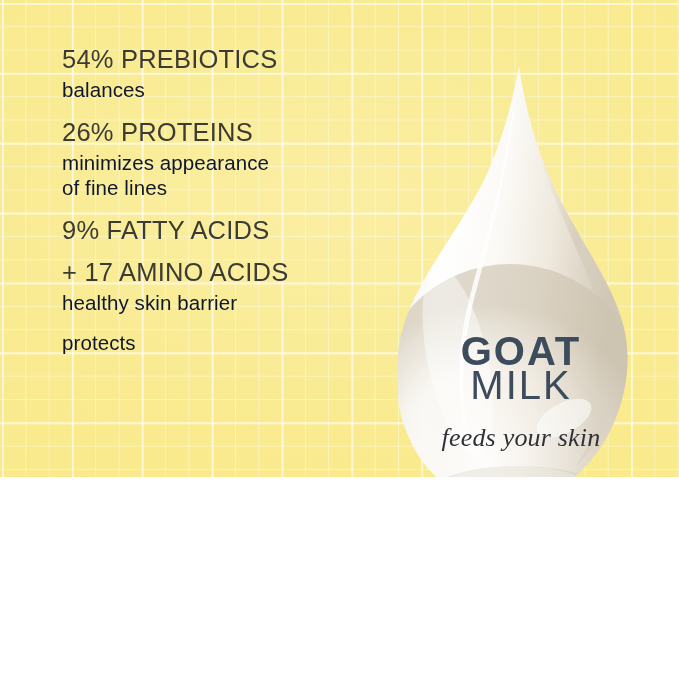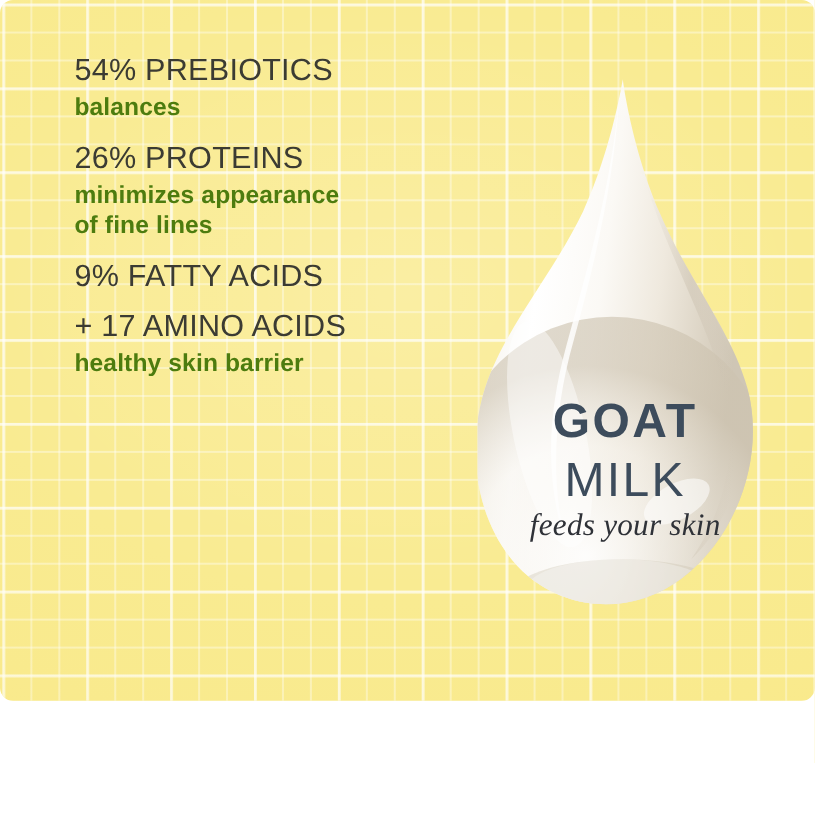--- a/index.html
+++ b/index.html
@@ -9,24 +9,23 @@
   body {
     width: 679px;
     height: 679px;
     font-family: "Liberation Sans", sans-serif;
     overflow: hidden;
   }
 
   #poster {
     position: relative;
     width: 679px;
-    height: 584px;
+    height: 477px;
     background-color: #f9ea8c;
     overflow: hidden;
-    border-radius: 11px;
   }
 
   
   .grid-layer {
     position: absolute;
     inset: 0;
     pointer-events: none;
   }
   .grid-fine {
     background-image:
@@ -58,25 +57,25 @@
   .ing-head {
     color: #3b3b33;
     font-size: 25.5px;
     line-height: 31px;
     letter-spacing: 0.2px;
     font-weight: 400;
     white-space: pre-line;
     margin: 0;
   }
   .ing-sub {
-    color: #4d7c0f;
+    color: #0f172a;
     font-size: 20.5px;
     line-height: 25px;
     letter-spacing: 0.1px;
-    font-weight: 700;
+    font-weight: 400;
     white-space: pre-line;
     margin: 2px 0 0 0;
   }
 
   
   .droplet-wrap {
     position: absolute;
     left: 398px;
     top: 62px;
     width: 246px;
@@ -99,21 +98,21 @@
     left: 0;
     right: 0;
     color: #3d4c5c;
     font-size: 40px;
     line-height: 42px;
     letter-spacing: 2.0px;
     font-weight: 700;
   }
   .brand-line-2 {
     position: absolute;
-    top: 317px;
+    top: 302px;
     left: 0;
     right: 0;
     color: #3d4c5c;
     font-size: 40px;
     line-height: 42px;
     letter-spacing: 2.0px;
     font-weight: 400;
   }
   .brand-tagline {
     position: absolute;
@@ -153,20 +152,21 @@
     <div class="ing-block" style="margin-top:15px;">
       <p class="ing-head">9% FATTY ACIDS</p>
     </div>
 
     <div class="ing-block" style="">
       <p class="ing-head">+ 17 AMINO ACIDS</p>
       <p class="ing-sub">healthy skin barrier</p>
     </div>
 
     <div class="ing-block" style="margin-top:15px;">
+      <p class="ing-sub">protects</p>
     </div>
 
 
   </div>
 
   <div class="droplet-wrap">
     <svg viewBox="0 0 246 490" xmlns="http://www.w3.org/2000/svg" aria-hidden="true">
       <defs>
         <linearGradient id="dropBody" x1="0" y1="0" x2="1" y2="0.25">
           <stop offset="0%" stop-color="#ece6dc"></stop>

